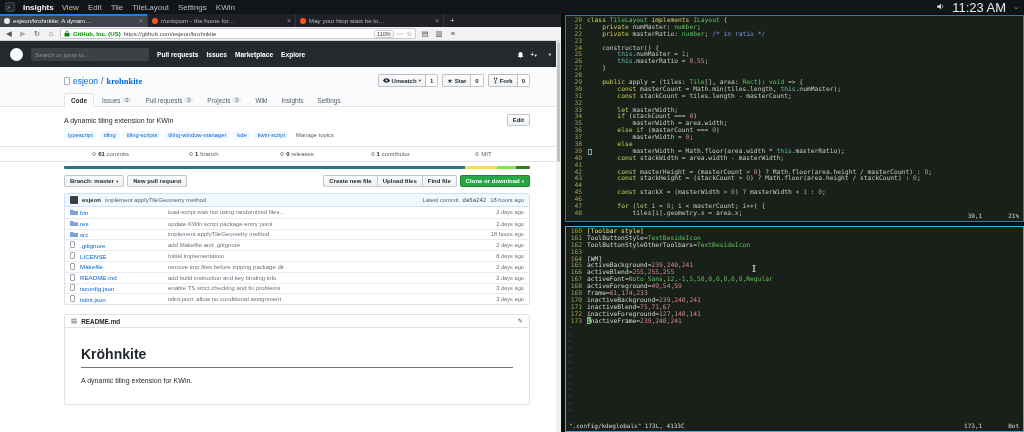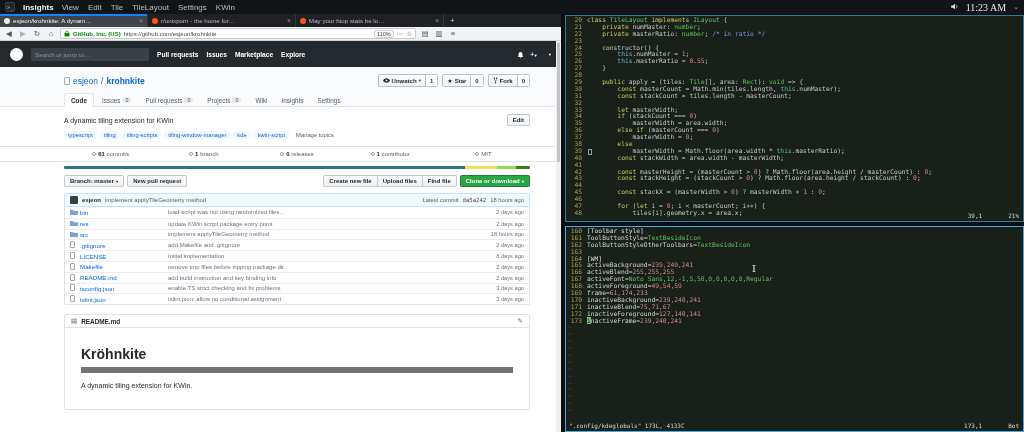--- a/index.html
+++ b/index.html
@@ -9,21 +9,21 @@
   .spacer { flex:1; }
 
   
   .panel { position:absolute; left:0; top:0; width:1024px; height:14px; background:#111518;
            display:flex; align-items:center; gap:8px; padding:0 5px; color:#c3c9cd; font-size:8px; }
   .kicon { width:10px; height:10px; background:#23282c; border:1px solid #3a4147; border-radius:2px;
            display:inline-flex; align-items:center; justify-content:center; color:#7fc7ea; font-size:5px; font-family:"DejaVu Sans Mono",monospace; }
   .appname { color:#f2f5f6; font-weight:bold; }
   .menus { display:flex; gap:9px; }
   .pmenu { color:#b9bfc4; }
-  .clock { color:#e6eaec; font-size:10px;font-family:Liberation Serif, serif; }
+  .clock { color:#e6eaec; font-size:13px; }
   .tray { display:flex; align-items:center; gap:7px; }
   .chev { color:#9aa2a8; font-size:7px; }
 
   
   .browser { position:absolute; left:0; top:14px; width:561px; height:418px; background:#fff; overflow:hidden; }
   .tabbar { height:13px; background:#1f2126; display:flex; align-items:stretch; }
   .tabs { display:flex; }
   .btab { width:148px; display:flex; align-items:center; gap:3px; padding:0 4px; color:#b9bbbf; font-size:6.2px;
           border-right:1px solid #33353b; }
   .btab.active { background:#41434b; color:#f3f3f5; box-shadow:inset 0 2px 0 #0a84ff; }
@@ -55,21 +55,21 @@
   .ghright { margin-left:auto; display:flex; align-items:center; gap:6px; color:#fff; }
   .plus { font-size:7.5px; }
   .caret { font-size:4.5px; color:inherit; }
   .ghav { width:9px; height:9px; border-radius:2px; background:#e8884a; }
 
   .pagehead { background:#fafbfc; border-bottom:1px solid #e1e4e8; padding-top:7px; }
   .container { margin-left:64px; margin-right:31px; }
   .headrow { display:flex; align-items:center; gap:3px; margin-bottom:6px; }
   .repoicon { width:6px; height:8px; border:1px solid #a3aab1; border-radius:1px; flex:none; }
   .owner,.reponame { color:#0366d6; font-size:8.5px; }
-  .reponame { font-weight:bold; }
+  .reponame { font-weight:bold;font-family:Liberation Serif, serif; }
   .sep { color:#586069; font-size:8.5px; }
   .actions { margin-left:auto; display:flex; gap:4px; }
   .actpair { display:inline-flex; font-size:6px; font-weight:bold; color:#24292e; }
   .actbtn { display:flex; align-items:center; gap:2px; padding:1.5px 4px; background:linear-gradient(#fafbfc,#eff3f6);
             border:1px solid rgba(27,31,35,.25); border-radius:2px 0 0 2px; }
   .actcount { display:flex; align-items:center; padding:1.5px 4px; background:#fff; border:1px solid rgba(27,31,35,.25);
               border-left:0; border-radius:0 2px 2px 0; }
   .reponav { display:flex; align-items:flex-end; gap:2px; }
   .rtab { display:flex; align-items:center; gap:2px; padding:2.5px 6px; font-size:6.4px; color:#586069; }
   .rtab.active { background:#fff; border:1px solid #e1e4e8; border-bottom-color:#fff; margin-bottom:-1px;
@@ -117,21 +117,21 @@
   .fic.file { width:5px; height:7px; background:#fff; border:1px solid #a0a6ad; border-radius:1px; }
   .fname { width:88px; color:#0366d6; font-size:6.2px; white-space:nowrap; overflow:hidden; }
   .fmsg { flex:1; color:#6a737d; white-space:nowrap; overflow:hidden; padding-right:6px; }
   .fage { width:52px; text-align:right; color:#6a737d; font-size:5.7px; }
 
   .readme { margin-top:9px; border:1px solid #dfe2e5; border-radius:2px; }
   .rhead { height:13px; display:flex; align-items:center; gap:4px; padding:0 6px; border-bottom:1px solid #dfe2e5;
            font-size:6.4px; font-weight:bold; }
   .bookicon,.pencil { color:#586069; font-size:6.5px; font-weight:normal; }
   .rbody { padding:18px 16px 20px; }
-  .rh1 { font-size:14px; font-weight:bold; padding-bottom:5px; border-bottom:6px solid #737373; }
+  .rh1 { font-size:14px; font-weight:bold; padding-bottom:5px; border-bottom:1px solid #737373; }
   .rpara { margin-top:9px; font-size:7px; }
 
   .scrollbar { position:absolute; right:0; top:27px; bottom:0; width:5px; background:#f0f0f1; }
   .thumb { margin:1px; height:120px; background:#c3c3c7; border-radius:2px; }
 
   
   .term { position:absolute; background:#192019; border:1px solid #2c7ea8; font-family:"DejaVu Sans Mono",monospace;
           font-size:6.3px; line-height:6.9px; color:#c3c7c3; overflow:hidden; }
   .term-top { left:565px; top:15px; width:459px; height:207px; }
   .term-bottom { left:565px; top:226px; width:459px; height:206px; border-color:#3daee9; }

